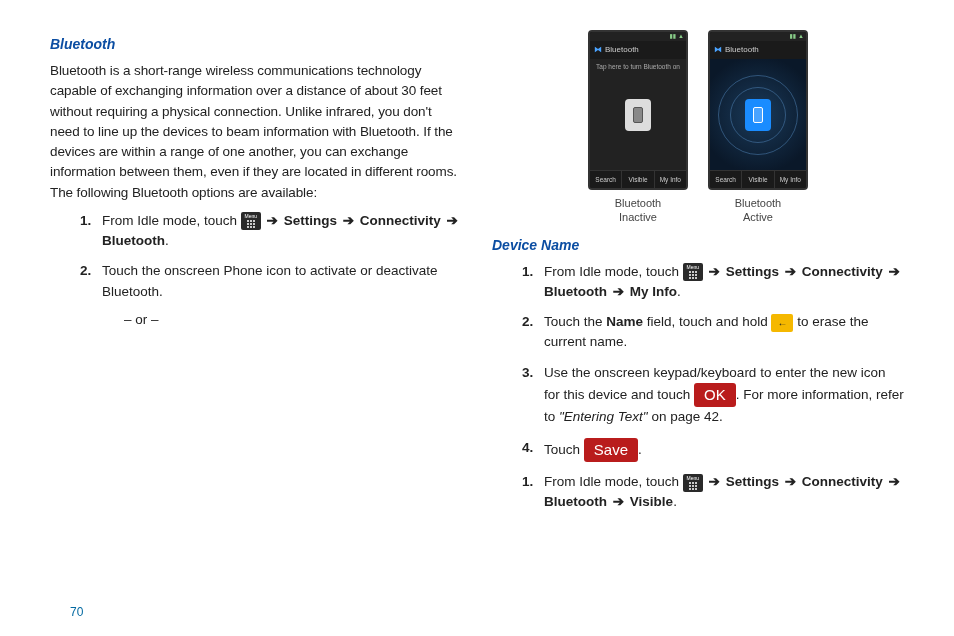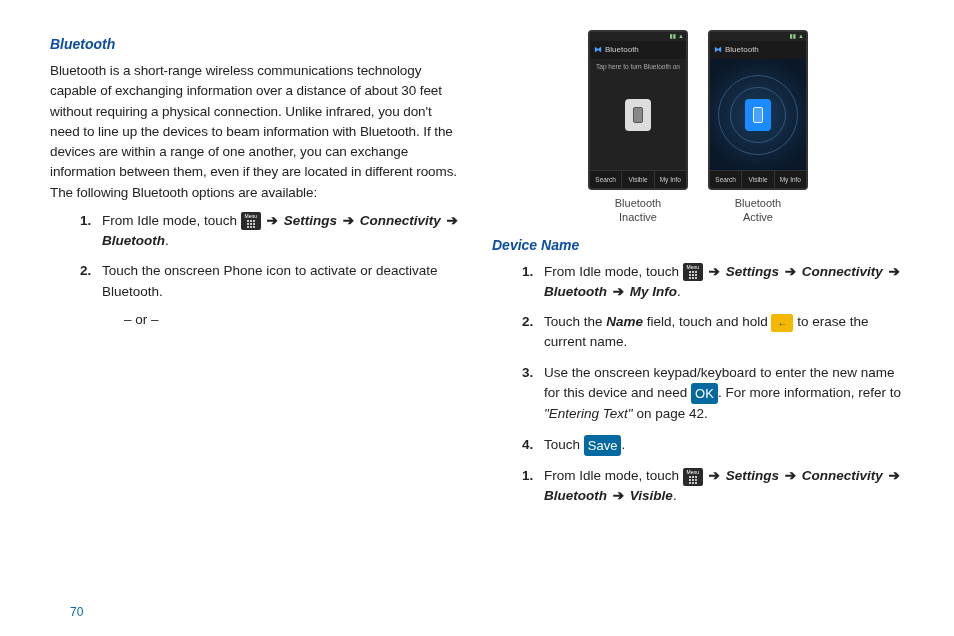--- a/index.html
+++ b/index.html
@@ -46,21 +46,21 @@
       padding-left: 22px;
       margin-bottom: 10px;
       font-size: 13.5px;
     }
     ol > li::before {
       content: counter(item) ".";
       position: absolute;
       left: 0;
       font-weight: bold;
     }
-    .bold { font-weight: bold; font-style: italic; }
+    .bold { font-weight: bold; }
     .arrow { font-weight: bold; margin: 0 2px; }
     .icon-menu {
       display: inline-flex;
       flex-direction: column;
       align-items: center;
       justify-content: center;
       width: 20px;
       height: 18px;
       background: #2a2a2a;
       color: #fff;
@@ -97,25 +97,25 @@
       height: 18px;
       background: #f5b800;
       border-radius: 2px;
       vertical-align: middle;
       font-size: 10px;
       color: #222;
       font-weight: bold;
     }
     .btn {
       display: inline-block;
-      background: #0369a1;
+      background: #b91c1c;
       color: #fff;
-      padding: 1px 4px;
+      padding: 1px 10px;
       border-radius: 3px;
-      font-size: 13px;
+      font-size: 15px;
       vertical-align: middle;
     }
     .or-divider {
       margin: 8px 0 8px 22px;
     }
     .ref-italic { font-style: italic; }
     .page-num {
       position: absolute;
       left: 50px;
       bottom: 15px;
@@ -342,21 +342,21 @@
         <span class="bold">Bluetooth</span>
         <span class="arrow">➔</span>
         <span class="bold">My Info</span>.
       </li>
       <li>
         <span>Touch the </span><span class="bold">Name</span><span> field, touch and hold </span>
         <span class="icon-erase">←</span>
         <span> to erase the current name.</span>
       </li>
       <li>
-        <span>Use the onscreen keypad/keyboard to enter the new name for this device and need </span>
+        <span>Use the onscreen keypad/keyboard to enter the new icon for this device and touch </span>
         <span class="btn">OK</span><span>. For more information, refer to </span><span class="ref-italic">"Entering Text"</span><span> on page 42.</span>
       </li>
       <li>
         <span>Touch </span>
         <span class="btn">Save</span><span>.</span>
       </li>
     </ol>
 
     <ol>
       <li>

